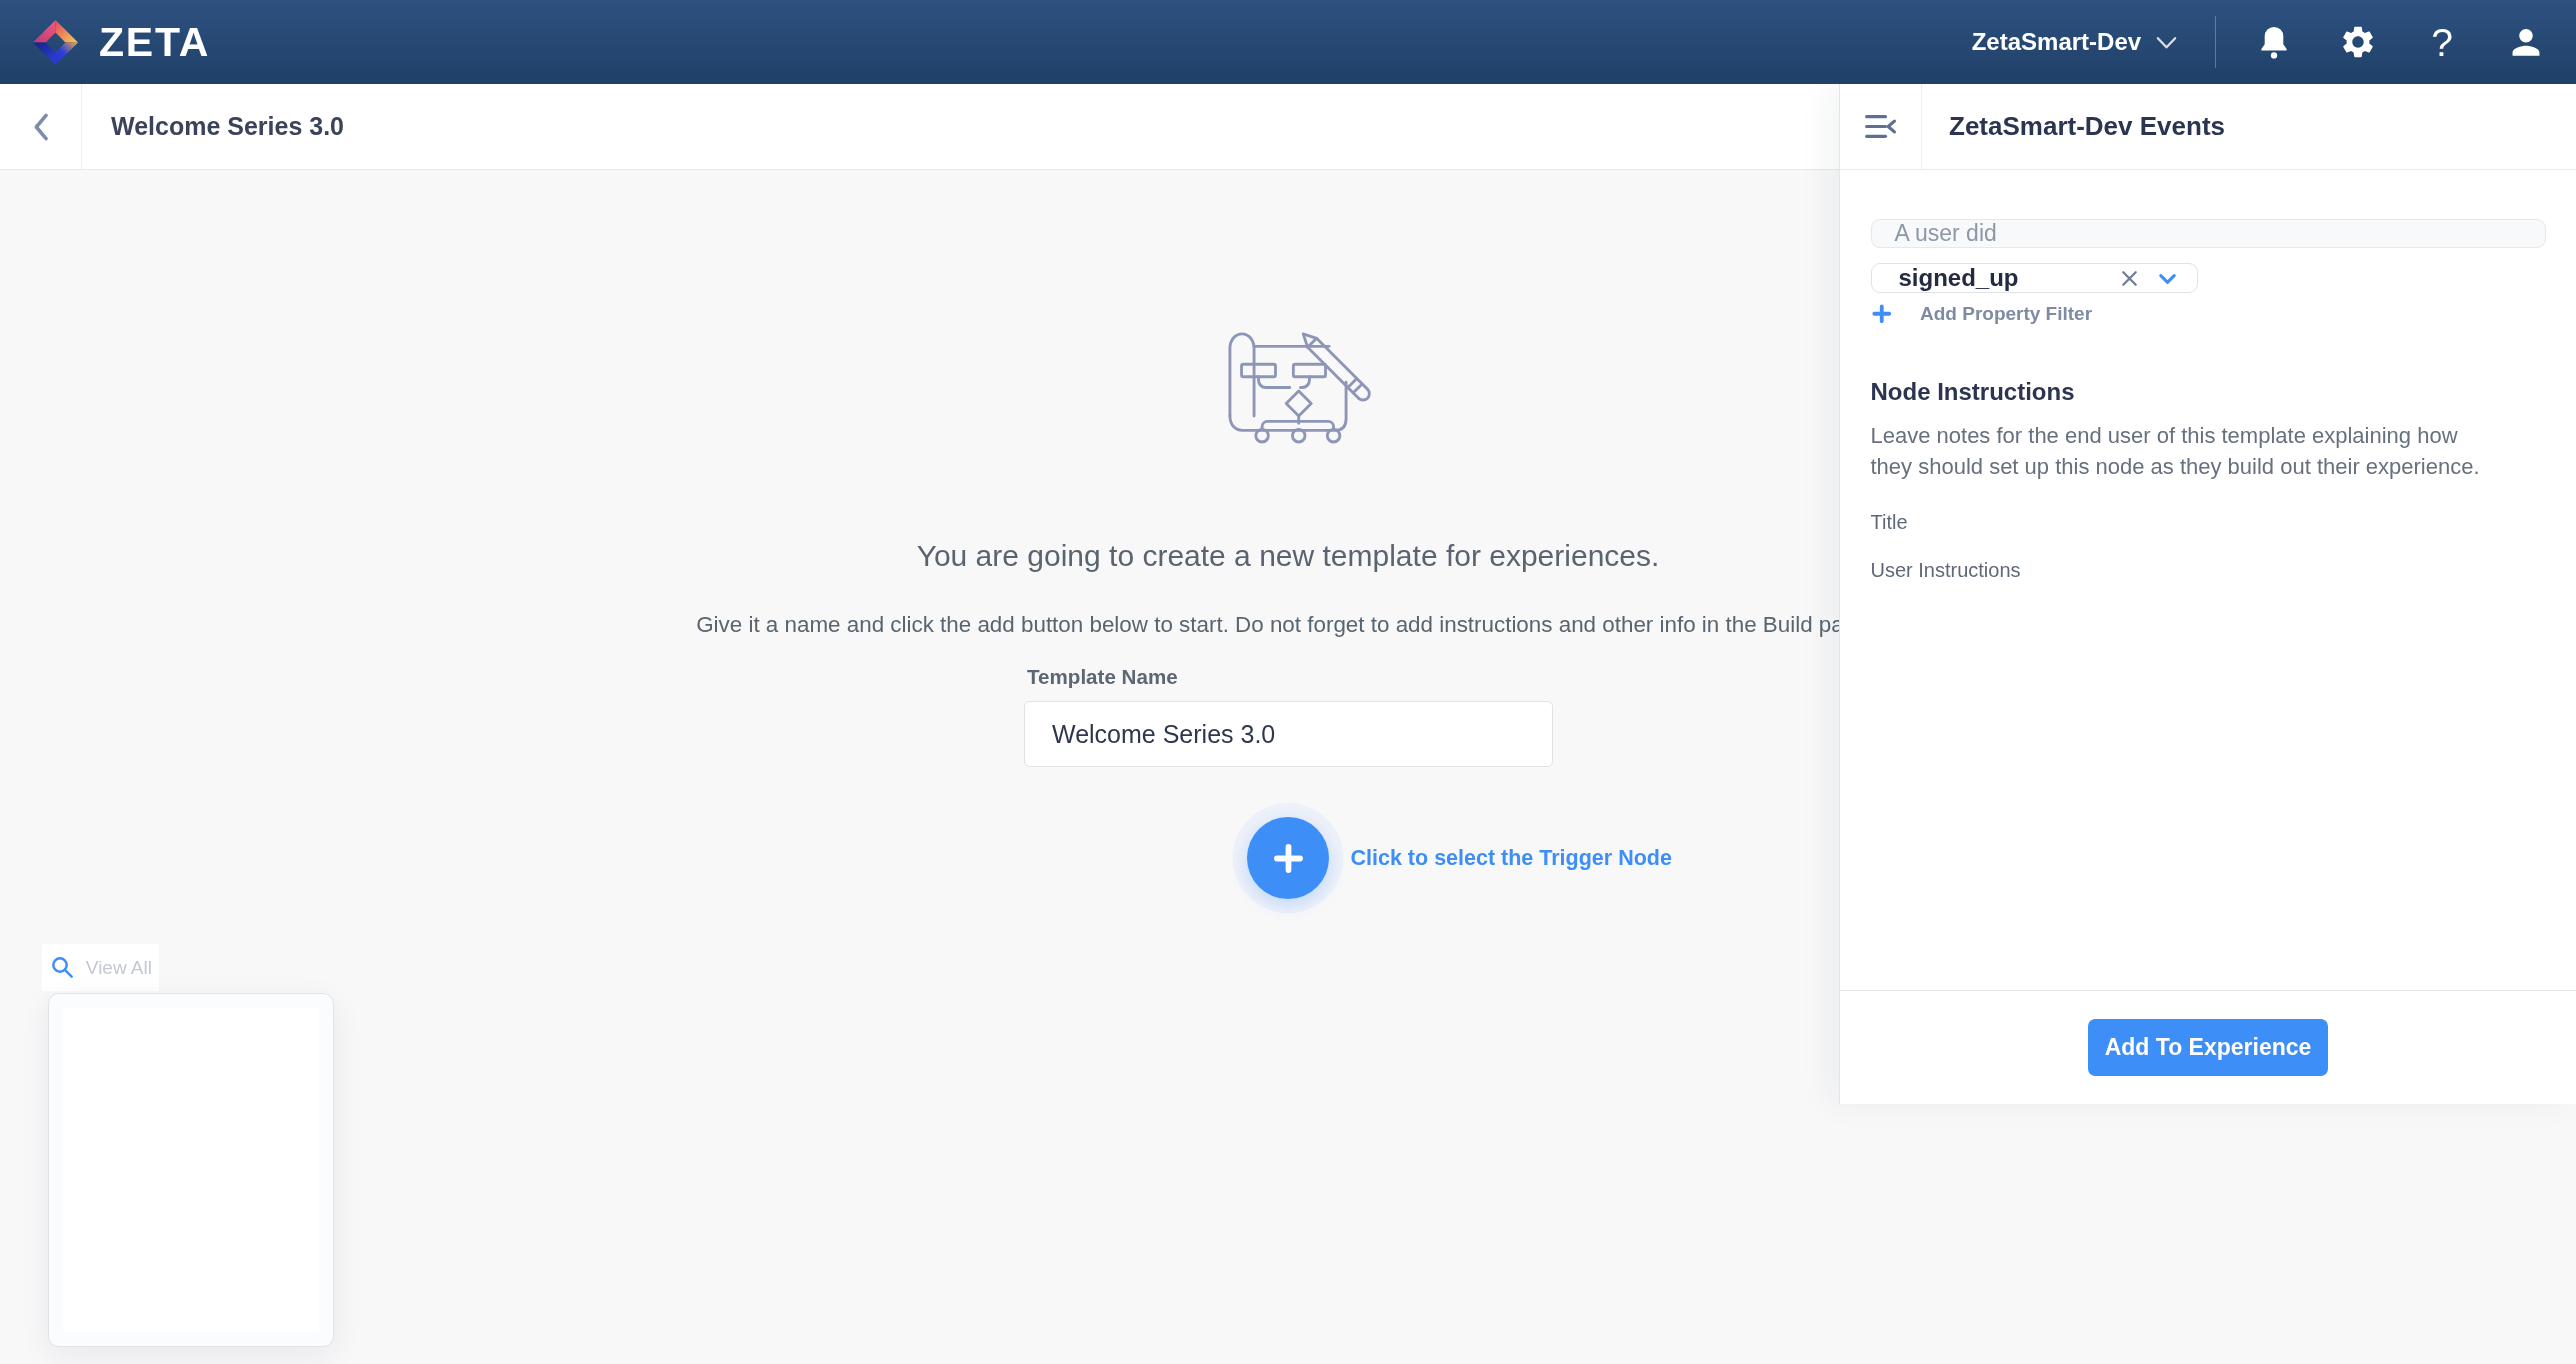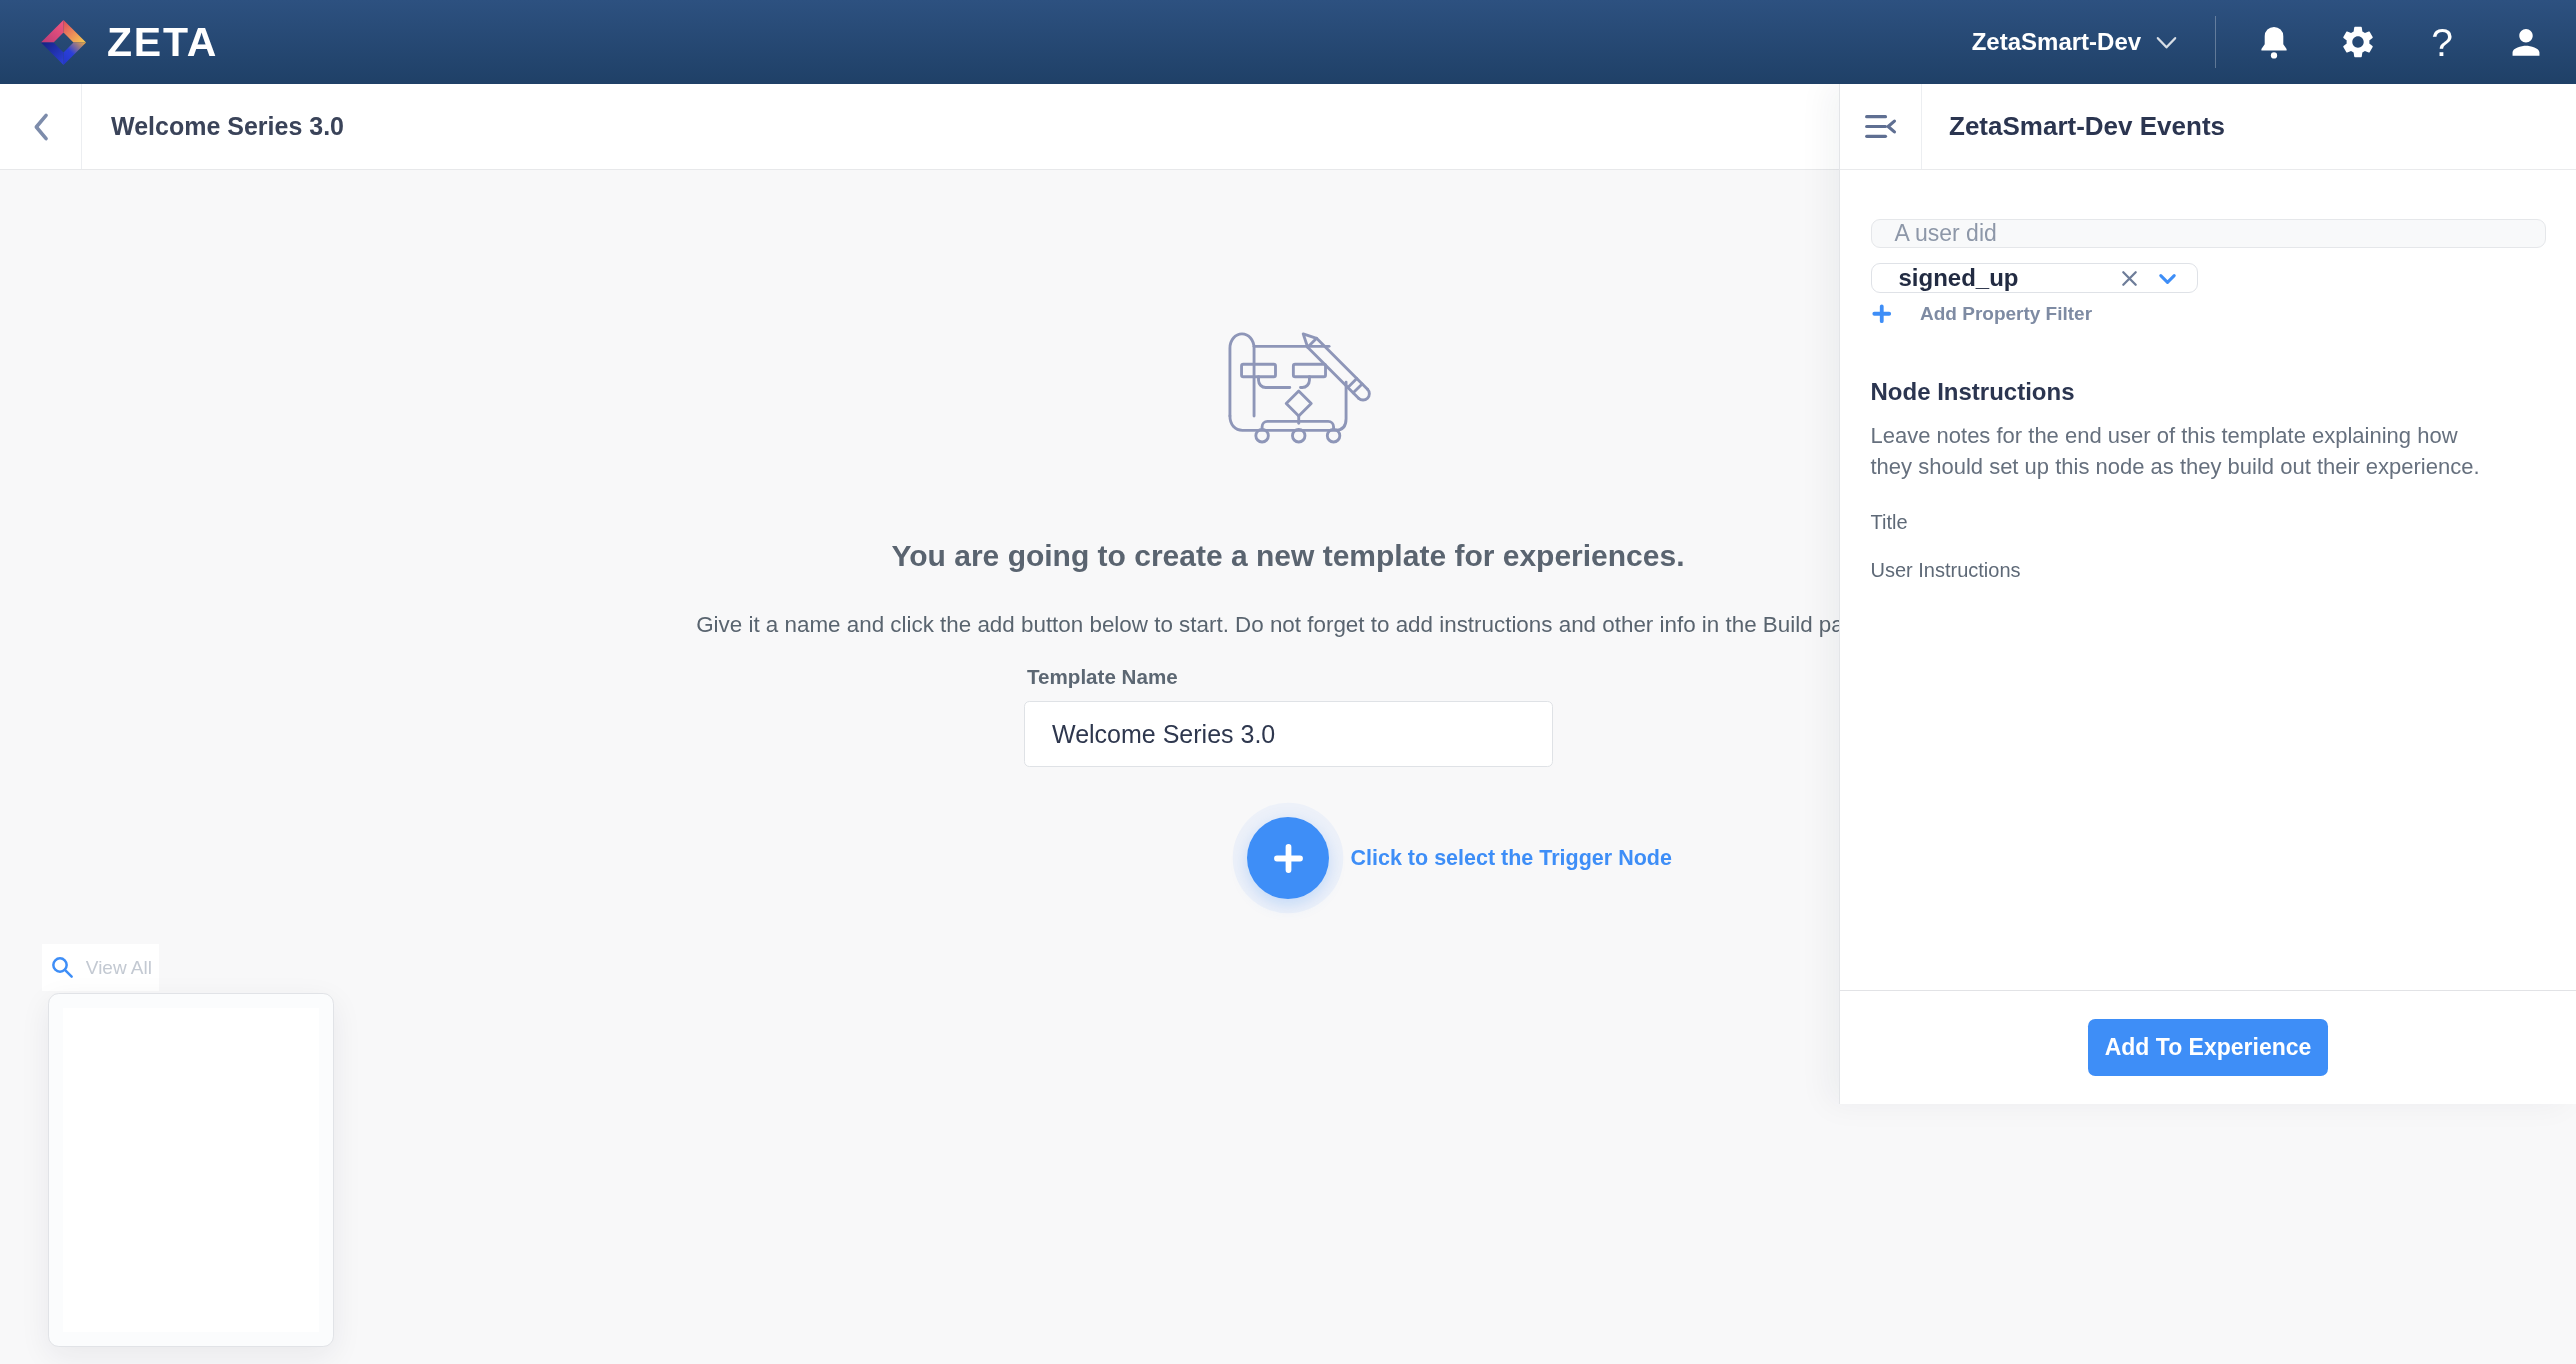--- a/index.html
+++ b/index.html
@@ -4,41 +4,41 @@
 <style>
   * { margin:0; padding:0; box-sizing:border-box; }
   html,body { width:2576px; height:1364px; overflow:hidden; }
   body { font-family:"Liberation Sans","DejaVu Sans",sans-serif; background:#f8f8f9; position:relative; }
   #app { position:absolute; inset:0; width:2576px; height:1364px; }
 
   
   .navbar { position:absolute; left:0; top:0; width:2576px; height:84px; z-index:40;
             background:linear-gradient(180deg,#2d5180 0%, #1f4067 100%);
             display:flex; align-items:center; }
-  .brand { display:flex; align-items:center; gap:20px; padding-left:40px; }
+  .brand { display:flex; align-items:center; gap:20px; padding-left:32px; }
   .brand-text { color:#ffffff; font-size:41px; font-weight:700; letter-spacing:1.8px; }
   .nav-right { margin-left:auto; display:flex; align-items:center; padding-right:30.5px; }
   .account { display:flex; align-items:center; gap:12.5px; color:#ffffff; font-size:24px; font-weight:700; cursor:pointer; }
   .nav-divider { width:0.9px; height:52px; background:rgba(255,255,255,0.28); margin:0 39px 0 36px; }
   .nav-icons { display:flex; align-items:center; gap:45px; }
   .nav-icon-btn { width:39px; height:43px; display:flex; align-items:center; justify-content:center; cursor:pointer; }
   .help-glyph { color:#ffffff; font-size:39px; font-weight:400; line-height:1; }
 
   
   .toolbar { position:absolute; left:0; top:84px; width:1839px; height:86px; background:#ffffff;
              border-bottom:0.9px solid #e7e8ea; display:flex; align-items:center; z-index:5; }
   .back-cell { width:82px; height:100%; display:flex; align-items:center; justify-content:center;
                border-right:0.9px solid #eceef1; cursor:pointer; }
   .page-title { padding-left:29px; font-size:25px; font-weight:700; color:#3a4359; }
 
   
   .main { position:absolute; left:0; top:170px; width:2576px; height:1194px; z-index:1; }
   .illustration { position:absolute; left:50%; margin-left:-85px; top:146px; }
   .heading { position:absolute; top:369px; left:50%; transform:translateX(-50%);
-             white-space:nowrap; font-size:30px; font-weight:700; color:#5a6470; }
+             white-space:nowrap; font-size:30px; font-weight:400; color:#5a6470; }
   .subtext { position:absolute; top:442px; left:50%; transform:translateX(-50%);
              white-space:nowrap; font-size:22.4px; font-weight:500; color:#59646f; }
   .tname-label { position:absolute; top:495px; left:calc(50% - 261px); font-size:20.6px; font-weight:600; color:#5c6773; }
   .tname-input { position:absolute; top:531px; left:calc(50% - 264px); width:529px; height:66px;
                  background:#ffffff; border:0.9px solid #dfe2e6; border-radius:5.4px; padding:0 27px;
                  font-size:25px; color:#2e374e; font-family:inherit; outline:none; }
   .trigger-row { position:absolute; top:647px; left:calc(50% - 41px); display:flex; align-items:center; gap:21.5px; }
   .plus-circle { width:82px; height:82px; border-radius:50%; background:#3e8ef7; flex:0 0 auto;
                  display:flex; align-items:center; justify-content:center; cursor:pointer;
                  box-shadow:0 0 0 14.3px rgba(62,142,247,0.06), 0 5.4px 16px rgba(62,142,247,0.25); }

